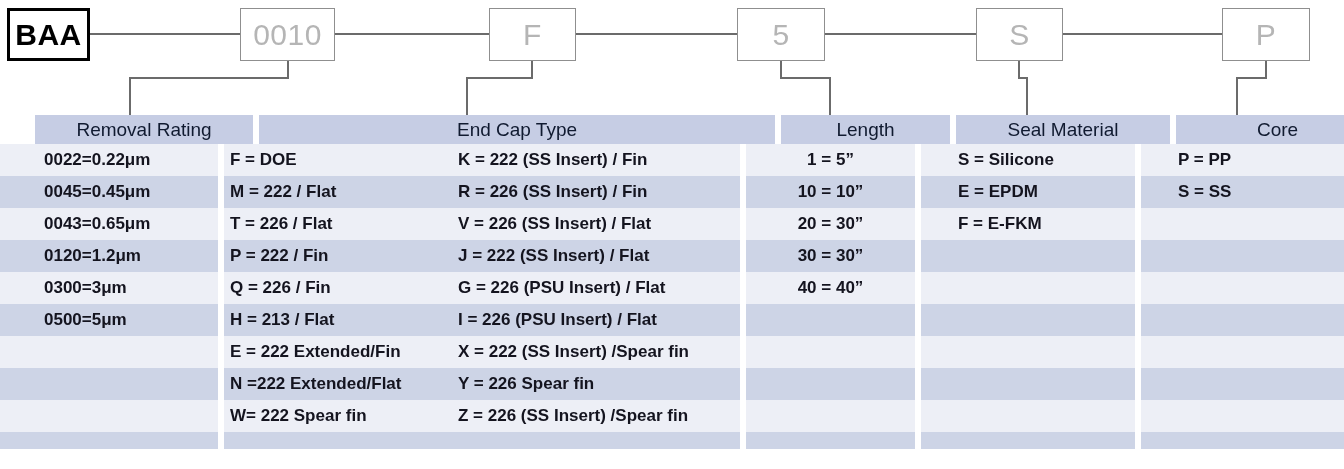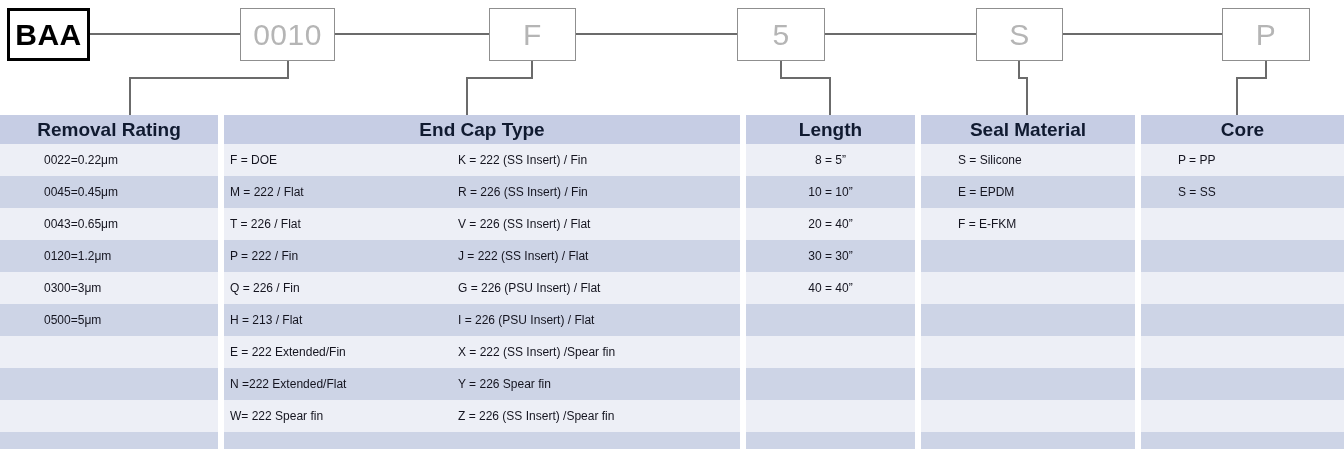--- a/index.html
+++ b/index.html
@@ -34,37 +34,39 @@
     color: #000000;
     font-weight: bold;
   }
 
   .col-header {
     position: absolute;
     top: 115px;
     height: 29px;
     background: var(--header-bg, #c6cde4);
     color: #101a30;
-    font-weight: bold;
+    font-weight: normal;
     font-size: 19px;
     display: flex;
     align-items: center;
     justify-content: center;
     white-space: nowrap;
+    margin-left: 35px;
   }
 
   .col-body { position: absolute; top: 144px; }
 
   .cell {
     height: 32px;
     line-height: 32px;
-    font-size: 12px;
+    font-size: 17px;
     color: var(--text, #14141f);
     white-space: nowrap;
     overflow: hidden;
+    font-weight: bold;
   }
   .cell.light { background: var(--row-light, #edeff6); }
   .cell.tint  { background: var(--row-tint,  #cdd4e6); }
 
   
   .col-removal .cell { padding-left: 44px; }
   .col-length  .cell { text-align: center; }
   .col-seal    .cell { padding-left: 37px; }
   .col-core    .cell { padding-left: 37px; }
 
@@ -124,23 +126,23 @@
       <div class="cell light"><span class="sub-left">T = 226 / Flat</span><span class="sub-right">V = 226 (SS Insert) / Flat</span></div>
       <div class="cell tint"><span class="sub-left">P = 222 / Fin</span><span class="sub-right">J = 222 (SS Insert) / Flat</span></div>
       <div class="cell light"><span class="sub-left">Q = 226 / Fin</span><span class="sub-right">G = 226 (PSU Insert) / Flat</span></div>
       <div class="cell tint"><span class="sub-left">H = 213 / Flat</span><span class="sub-right">I = 226 (PSU Insert) / Flat</span></div>
       <div class="cell light"><span class="sub-left">E = 222 Extended/Fin</span><span class="sub-right">X = 222 (SS Insert) /Spear fin</span></div>
       <div class="cell tint"><span class="sub-left">N =222 Extended/Flat</span><span class="sub-right">Y = 226 Spear fin</span></div>
       <div class="cell light"><span class="sub-left">W= 222 Spear fin</span><span class="sub-right">Z = 226 (SS Insert) /Spear fin</span></div>
       <div class="cell tint"><span class="sub-left"></span><span class="sub-right"></span></div>
     </div>
   <div class="col-body col-length" style="left:746px;  width:169px;">
-      <div class="cell light">8 = 5”</div>
+      <div class="cell light">1 = 5”</div>
       <div class="cell tint">10 = 10”</div>
-      <div class="cell light">20 = 40”</div>
+      <div class="cell light">20 = 30”</div>
       <div class="cell tint">30 = 30”</div>
       <div class="cell light">40 = 40”</div>
       <div class="cell tint"></div>
       <div class="cell light"></div>
       <div class="cell tint"></div>
       <div class="cell light"></div>
       <div class="cell tint"></div>
     </div>
   <div class="col-body col-seal" style="left:921px;  width:214px;">
       <div class="cell light">S = Silicone</div>

